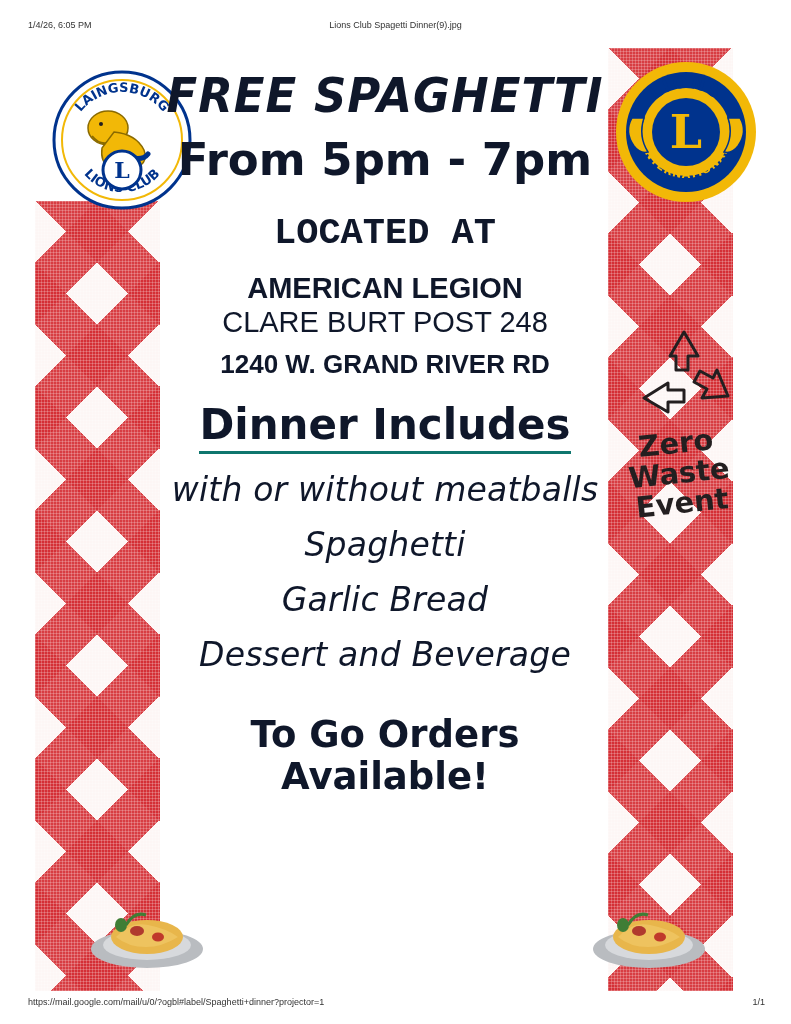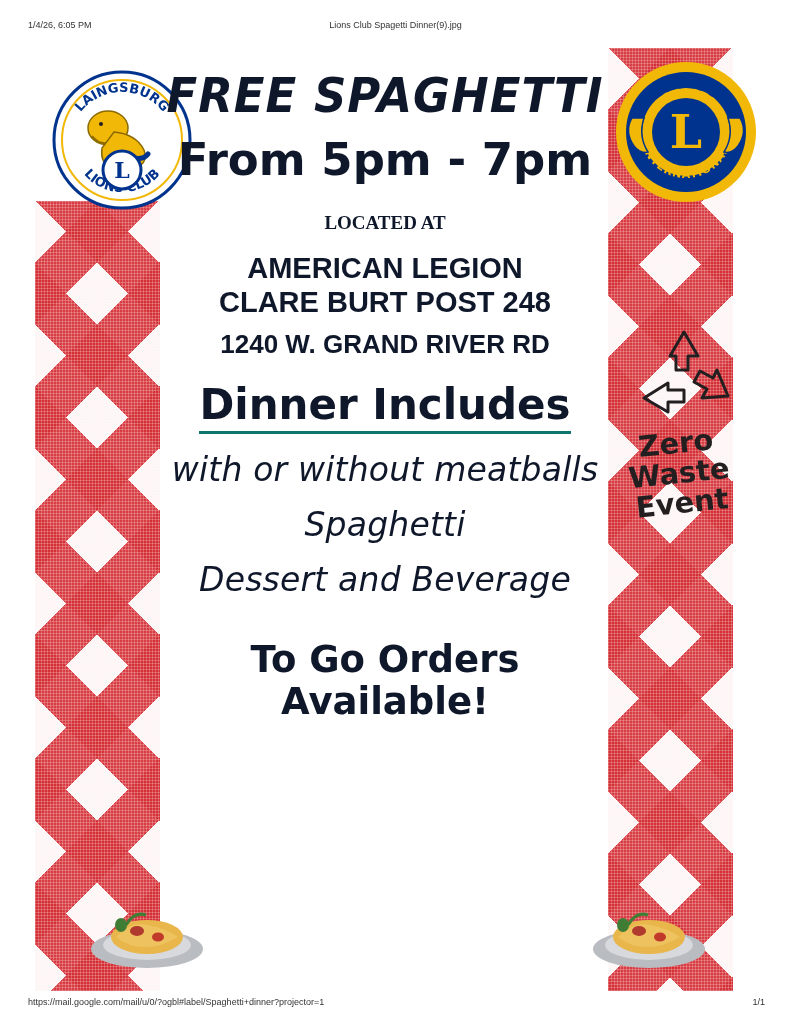--- a/index.html
+++ b/index.html
@@ -128,36 +128,36 @@
     margin: 0;
     padding-top: 16px;
     font-family: "DejaVu Sans", sans-serif;
     font-weight: bold;
     font-size: 45px;
     letter-spacing: 0px;
   }
   .t-located {
     margin: 0;
     padding-top: 26px;
-    font-family: Liberation Serif, serif;
-    font-weight: bold;
-    font-size: 19px;
+    font-family: Liberation Mono, monospace;
+    font-weight: bold;
+    font-size: 37px;
   }
   .t-venue1 {
     margin: 0;
     padding-top: 18px;
     font-family: "Liberation Sans", sans-serif;
     font-weight: bold;
     font-size: 29px;
     line-height: 1.16;
   }
   .t-venue2 {
     margin: 0;
     font-family: "Liberation Sans", sans-serif;
-    font-weight: bold;
+    font-weight: normal;
     font-size: 29px;
     line-height: 1.16;
   }
   .t-address {
     margin: 0;
     padding-top: 10px;
     font-family: "Liberation Sans", sans-serif;
     font-weight: bold;
     font-size: 26px;
   }
@@ -304,20 +304,21 @@
     <p class="t-venue1">AMERICAN LEGION</p>
     <p class="t-venue2">CLARE BURT POST 248</p>
     <p class="t-address">1240 W. GRAND RIVER RD</p>
 
     <div>
       <span class="t-includes">Dinner Includes</span>
     </div>
 
     <p class="menu-item">with or without meatballs</p>
     <p class="menu-item">Spaghetti</p>
+    <p class="menu-item">Garlic Bread</p>
     <p class="menu-item">Dessert and Beverage</p>
 
     <p class="t-togo">To Go Orders</p>
     <p class="t-togo" style="padding-top:0">Available!</p>
   </div>
 
   <svg class="plate plate-left" viewBox="0 0 118 80" aria-hidden="true">
     <ellipse cx="59" cy="58" rx="56" ry="19" fill="#b9bcc0"></ellipse>
     <ellipse cx="59" cy="54" rx="44" ry="15" fill="#d7d9dc"></ellipse>
     <ellipse cx="59" cy="46" rx="36" ry="17" fill="#e8b64b"></ellipse>

